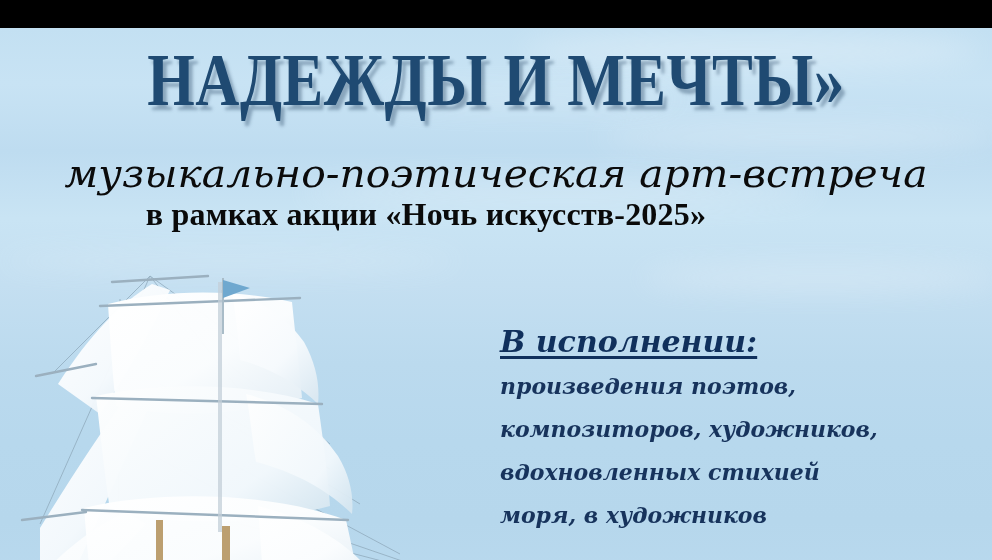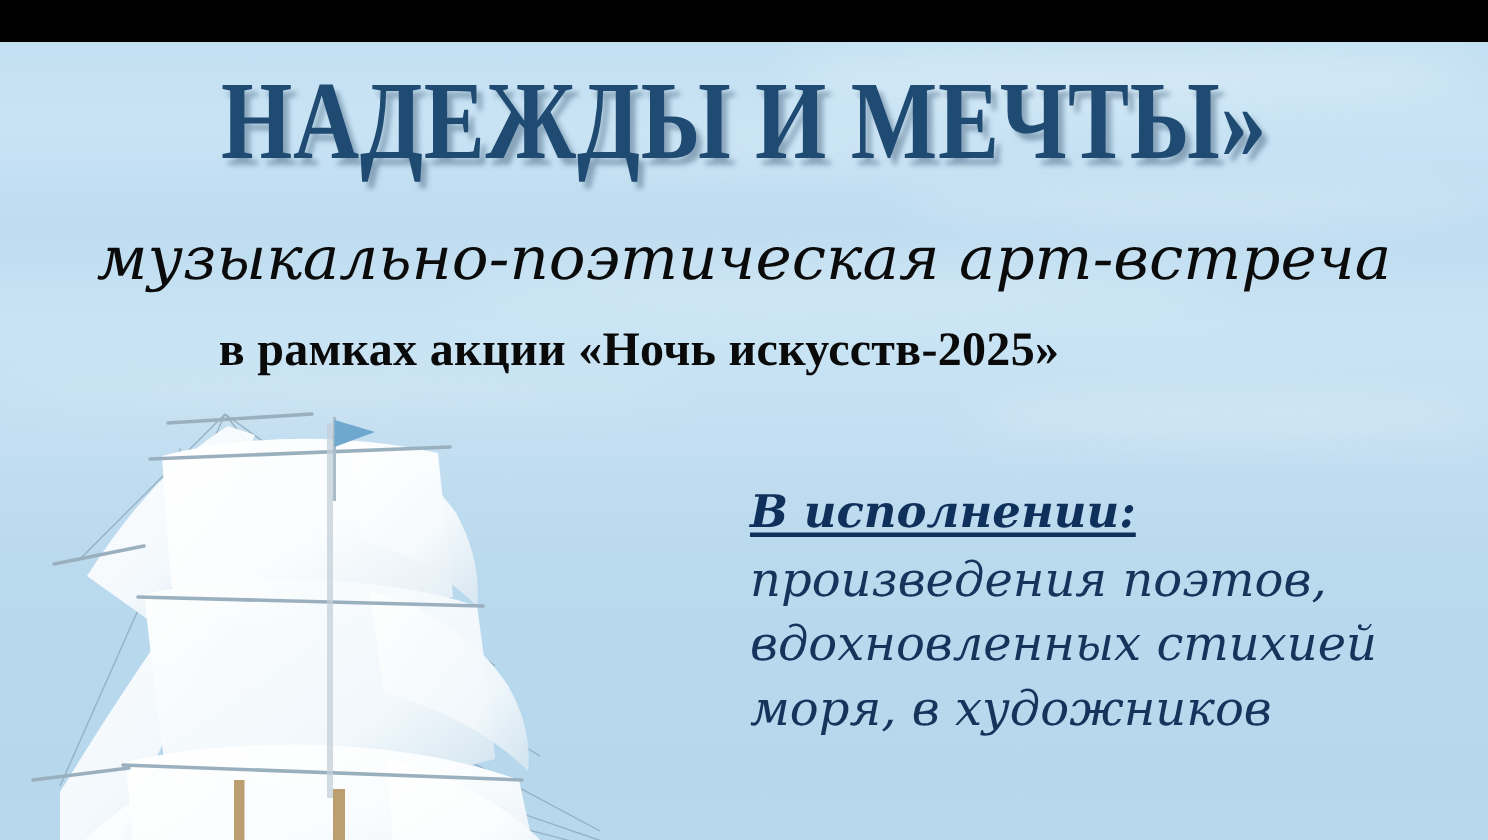--- a/index.html
+++ b/index.html
@@ -90,21 +90,21 @@
     font-family: "DejaVu Serif", "Liberation Serif", serif;
     font-style: italic;
     font-size: 40px;
     color: #0b0b0b;
     white-space: nowrap;
     transform: scaleX(1.02);
   }
 
   #subtitle-2 {
     position: absolute;
-    left: 0; top: 186px;
+    left: 0; top: 168px;
     width: 852px;
     text-align: center;
     font-family: "Liberation Serif", "DejaVu Serif", serif;
     font-weight: bold;
     font-size: 32px;
     color: #0a0a0a;
     white-space: nowrap;
     letter-spacing: 0.2px;
   }
 
@@ -121,25 +121,26 @@
     font-size: 30px;
     color: #10305c;
     text-decoration: underline;
     text-underline-offset: 4px;
     white-space: nowrap;
     margin: 0 0 6px 6px;
   }
   .program-line {
     font-family: "DejaVu Serif", "Liberation Serif", serif;
     font-style: italic;
-    font-size: 32px;
+    font-size: 22px;
     line-height: 43px;
     color: #17335c;
     white-space: nowrap;
     margin-left: 6px;
+    font-weight: bold;
   }
 </style>
 </head>
 <body>
 
 <div id="poster">
 
   <div class="cloud c1"></div>
   <div class="cloud c6"></div>
   <div class="cloud c2"></div>
@@ -220,17 +221,18 @@
 
   <div id="title-main">НАДЕЖДЫ И МЕЧТЫ»</div>
 
   <div id="subtitle-1">музыкально-поэтическая арт-встреча</div>
 
   <div id="subtitle-2">в рамках акции «Ночь искусств-2025»</div>
 
   <div id="program">
     <div id="program-heading">В исполнении:</div>
     <div class="program-line">произведения поэтов,</div>
+    <div class="program-line">композиторов, художников,</div>
     <div class="program-line">вдохновленных стихией</div>
     <div class="program-line">моря, в художников</div>
   </div>
 
 </div>
 
 </body></html>

